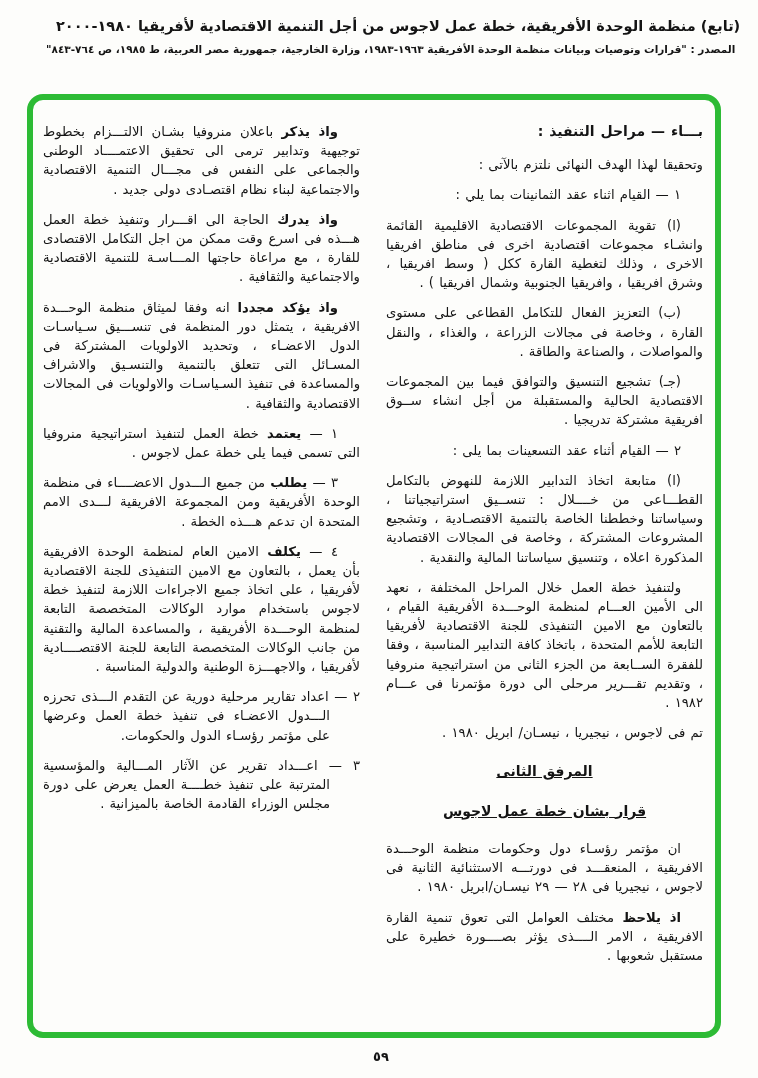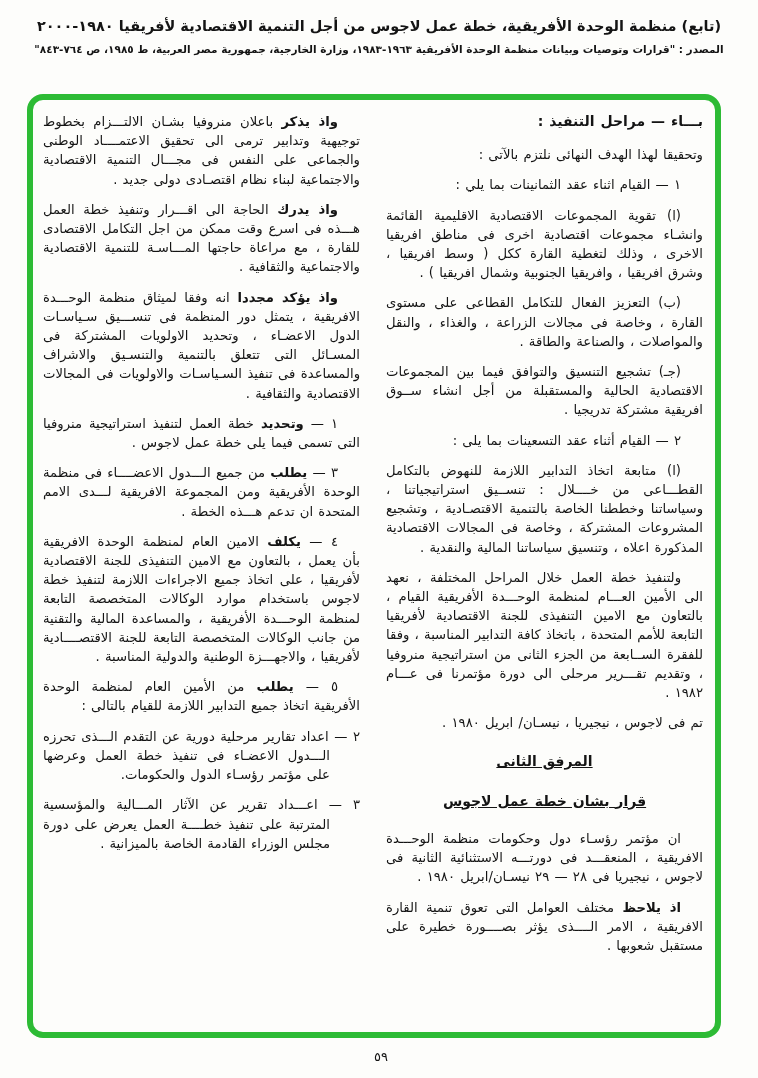--- a/index.html
+++ b/index.html
@@ -7,21 +7,22 @@
     width:758px;height:1078px;
     background:#fdfdfb;
     font-family:"DejaVu Sans", sans-serif;
     color:#141414;
     position:relative;
     overflow:hidden;
     direction:rtl;
   }
   .doc-header{
     position:absolute;top:18px;left:0;right:0;
-    text-align:center;
+    text-align:left;
+    padding-left:46px;
   }
   .doc-title{
     font-size:14.5px;font-weight:bold;
     letter-spacing:0;
     margin:0 10px;
   }
   .doc-source{
     font-size:10.5px;font-weight:bold;
     margin-top:9px;
   }
@@ -40,39 +41,39 @@
     direction:rtl;
     gap:26px;
     height:100%;
     box-sizing:border-box;
   }
   .col{
     flex:1 1 0;
     min-width:0;
   }
   .para{
-    margin:0 0 11px 0;
+    margin:10px 0 11px 0;
     font-size:13.2px;
     line-height:19.2px;
     text-align:justify;
     word-spacing:1px;
   }
   .para.ind{text-indent:22px;}
   .para.hang{padding-right:30px;text-indent:-30px;}
   .para.h{font-weight:bold;font-size:14px;margin-bottom:14px;}
   .para.c{
     font-weight:bold;text-align:center;text-indent:0;
     font-size:14px;margin:20px 0 18px 0;text-decoration:underline;
   }
   .para b{font-weight:bold;}
   .page-number{
     position:absolute;
     bottom:14px;left:4px;right:0;
     text-align:center;
-    font-size:13px;font-weight:normal;
+    font-size:13px;font-weight:bold;
   }
 </style>
 </head>
 <body style="background: rgb(253, 253, 251); color: rgb(20, 20, 20);">
 
 <header class="doc-header">
   <div class="doc-title">(تابع) منظمة الوحدة الأفريقية، خطة عمل لاجوس من أجل التنمية الاقتصادية لأفريقيا ١٩٨٠-٢٠٠٠</div>
   <div class="doc-source">المصدر : "قرارات وتوصيات وبيانات منظمة الوحدة الأفريقية ١٩٦٣-١٩٨٣، وزارة الخارجية، جمهورية مصر العربية، ط ١٩٨٥، ص ٧٦٤-٨٤٣"</div>
 </header>
 
@@ -91,23 +92,22 @@
         <p class="para">تم فى لاجوس ، نيجيريا ، نيسـان/ ابريل ١٩٨٠ .</p>
         <p class="para c">المرفق الثانى</p>
         <p class="para c">قرار بشان خطة عمل لاجوس</p>
         <p class="para ind">ان مؤتمر رؤسـاء دول وحكومات منظمة الوحـــدة الافريقية ، المنعقـــد فى دورتـــه الاستثنائية الثانية فى لاجوس ، نيجيريا فى ٢٨ — ٢٩ نيسـان/ابريل ١٩٨٠ .</p>
         <p class="para ind"><b>اذ يلاحظ</b> مختلف العوامل التى تعوق تنمية القارة الافريقية ، الامر الــــذى يؤثر بصــــورة خطيرة على مستقبل شعوبها .</p>
       </div>
     <div class="col">
         <p class="para ind"><b>واذ يذكر</b> باعلان منروفيا بشـان الالتـــزام بخطوط توجيهية وتدابير ترمى الى تحقيق الاعتمــــاد الوطنى والجماعى على النفس فى مجـــال التنمية الاقتصادية والاجتماعية لبناء نظام اقتصـادى دولى جديد .</p>
         <p class="para ind"><b>واذ يدرك</b> الحاجة الى اقـــرار وتنفيذ خطة العمل هـــذه فى اسرع وقت ممكن من اجل التكامل الاقتصادى للقارة ، مع مراعاة حاجتها المـــاسـة للتنمية الاقتصادية والاجتماعية والثقافية .</p>
         <p class="para ind"><b>واذ يؤكد مجددا</b> انه وفقا لميثاق منظمة الوحـــدة الافريقية ، يتمثل دور المنظمة فى تنســـيق سـياسـات الدول الاعضـاء ، وتحديد الاولويات المشتركة فى المسـائل التى تتعلق بالتنمية والتنسـيق والاشراف والمساعدة فى تنفيذ السـياسـات والاولويات فى المجالات الاقتصادية والثقافية .</p>
-        <p class="para ind">١ — <b>وتحديد</b> خطة العمل لتنفيذ استراتيجية منروفيا التى تسمى فيما يلى خطة عمل لاجوس .</p>
+        <p class="para ind">١ — <b>يعتمد</b> خطة العمل لتنفيذ استراتيجية منروفيا التى تسمى فيما يلى خطة عمل لاجوس .</p>
         <p class="para ind">٣ — <b>يطلب</b> من جميع الـــدول الاعضــــاء فى منظمة الوحدة الأفريقية ومن المجموعة الافريقية لـــدى الامم المتحدة ان تدعم هـــذه الخطة .</p>
         <p class="para ind">٤ — <b>يكلف</b> الامين العام لمنظمة الوحدة الافريقية بأن يعمل ، بالتعاون مع الامين التنفيذى للجنة الاقتصادية لأفريقيا ، على اتخاذ جميع الاجراءات اللازمة لتنفيذ خطة لاجوس باستخدام موارد الوكالات المتخصصة التابعة لمنظمة الوحـــدة الأفريقية ، والمساعدة المالية والتقنية من جانب الوكالات المتخصصة التابعة للجنة الاقتصــــادية لأفريقيا ، والاجهـــزة الوطنية والدولية المناسبة .</p>
-        <p class="para ind">٥ — <b>يطلب</b> من الأمين العام لمنظمة الوحدة الأفريقية اتخاذ جميع التدابير اللازمة للقيام بالتالى :</p>
         <p class="para hang">٢ — اعداد تقارير مرحلية دورية عن التقدم الـــذى تحرزه الـــدول الاعضـاء فى تنفيذ خطة العمل وعرضها على مؤتمر رؤسـاء الدول والحكومات.</p>
         <p class="para hang">٣ — اعـــداد تقرير عن الآثار المـــالية والمؤسسية المترتبة على تنفيذ خطــــة العمل يعرض على دورة مجلس الوزراء القادمة الخاصة بالميزانية .</p>
       </div>
   </div>
 </div>
 
 <div class="page-number">٥٩</div>
 
 </body></html>

